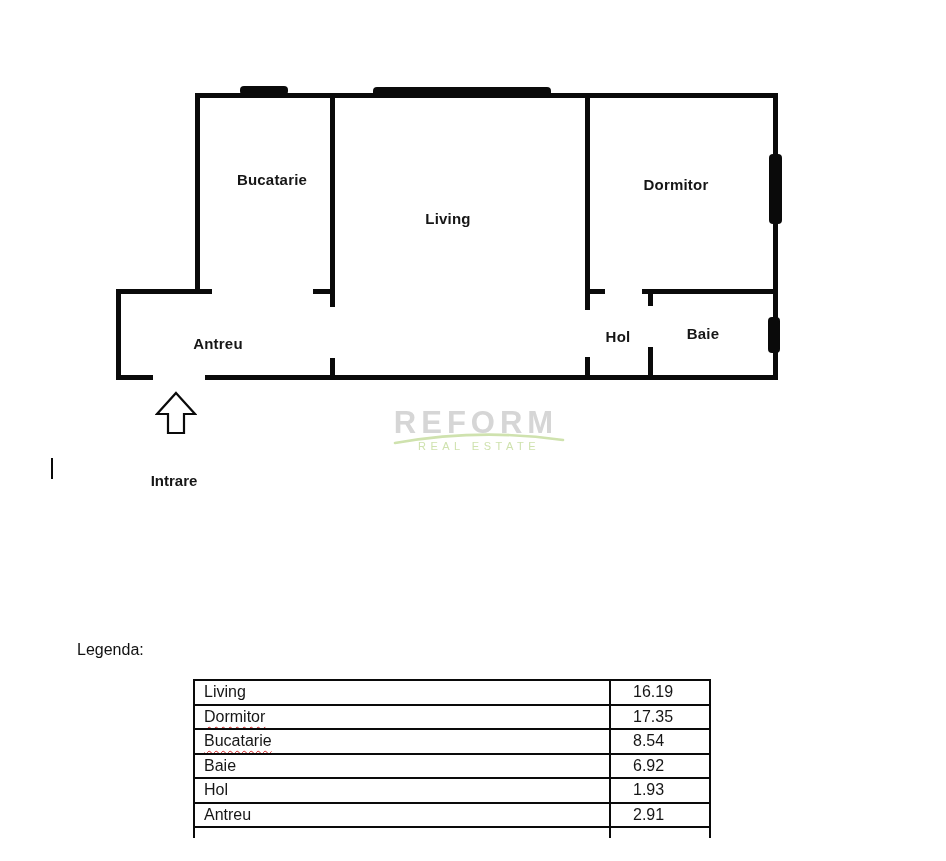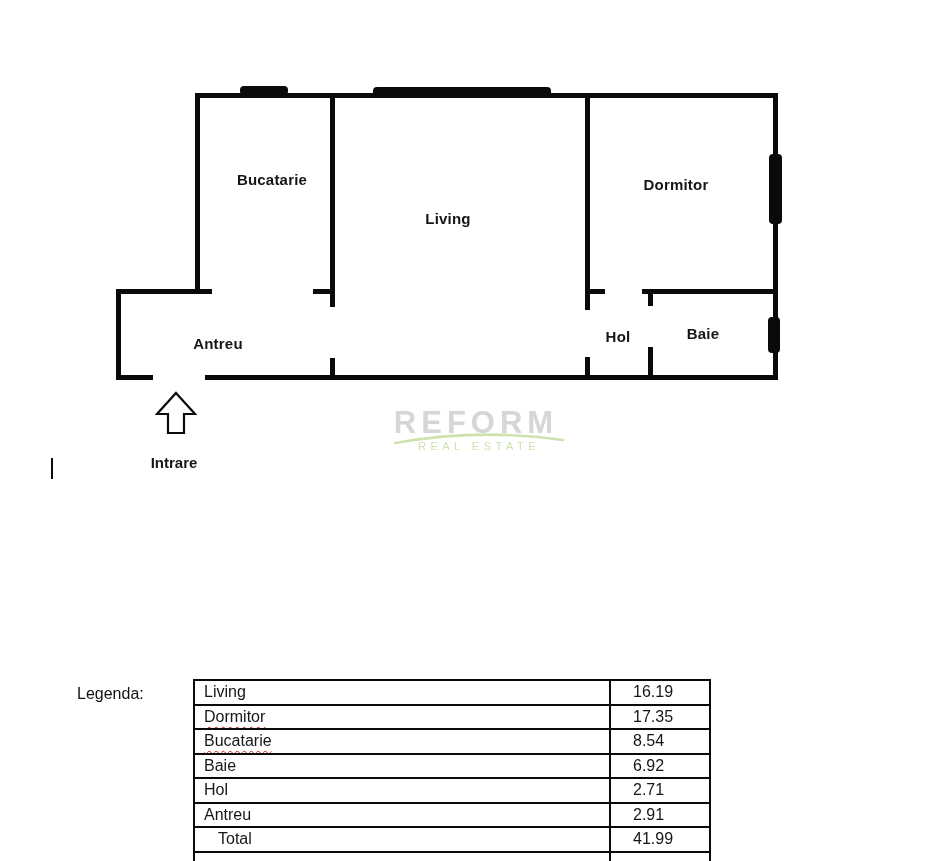--- a/index.html
+++ b/index.html
@@ -27,21 +27,21 @@
   .wm-brand{
     position:absolute;left:476px;top:405px;transform:translateX(-50%);
     font-size:31px;font-weight:700;letter-spacing:5px;white-space:nowrap;
   }
   .wm-arc{position:absolute;left:393px;top:430px;}
   .wm-tagline{
     position:absolute;left:479px;top:440px;transform:translateX(-50%);
     font-size:11px;letter-spacing:4.5px;white-space:nowrap;font-weight:400;
   }
   
-  .legend-title{position:absolute;left:77px;top:641px;font-size:16px;color:#111;margin-top:44px;}
+  .legend-title{position:absolute;left:77px;top:641px;font-size:16px;color:#111;}
   .legend-table{
     position:absolute;left:193px;top:679px;width:518px;
     border:2px solid #0a0a0a;border-bottom:none;
     box-sizing:border-box;font-size:16px;
   }
   .trow{display:flex;height:24.5px;box-sizing:border-box;border-bottom:2px solid #0a0a0a;}
   .trow.partial{height:10px;border-bottom:none;}
   .cell{box-sizing:border-box;display:flex;align-items:center;overflow:hidden;}
   .cell.label{width:416px;border-right:2px solid #0a0a0a;padding-left:9px;}
   .cell.value{flex:1;padding-left:22px;}
@@ -84,21 +84,21 @@
   <div class="room-label" style="left:272px;top:179px;">Bucatarie</div>
   <div class="room-label" style="left:448px;top:218px;">Living</div>
   <div class="room-label" style="left:676px;top:184px;">Dormitor</div>
   <div class="room-label" style="left:218px;top:343px;">Antreu</div>
   <div class="room-label" style="left:618px;top:336px;">Hol</div>
   <div class="room-label" style="left:703px;top:333px;">Baie</div>
 
   <svg class="arrow-svg" width="42" height="44" viewBox="0 0 42 44">
     <polygon points="21,2 40,23 29,23 29,42 13,42 13,23 2,23" fill="#ffffff" stroke="#0a0a0a" stroke-width="2.2" stroke-linejoin="miter"></polygon>
   </svg>
-  <div class="entrance-label" style="left:174px;top:462px;">Intrare</div>
+  <div class="entrance-label" style="left:174px;top:480px;">Intrare</div>
 
   <div class="stray-mark"></div>
 </div>
 
 <div class="wm-brand" style="color: rgb(214, 214, 214);">REFORM</div>
 <svg class="wm-arc" width="172" height="17" viewBox="0 0 172 17">
   <path d="M 2,13 Q 88,-2 170,10" fill="none" stroke="#cfe2ae" stroke-width="2.6" stroke-linecap="round"></path>
 </svg>
 <div class="wm-tagline" style="color: rgb(207, 226, 174);">REAL ESTATE</div>
 
@@ -126,31 +126,25 @@
   <div class="trow">
     <div class="cell label">
         <span>Baie</span>
       </div>
     <div class="cell value">6.92</div>
   </div>
   <div class="trow">
     <div class="cell label">
         <span>Hol</span>
       </div>
-    <div class="cell value">2.71</div>
+    <div class="cell value">1.93</div>
   </div>
   <div class="trow">
     <div class="cell label">
         <span>Antreu</span>
       </div>
     <div class="cell value">2.91</div>
-  </div>
-  <div class="trow total-row">
-    <div class="cell label">
-        <span>Total</span>
-      </div>
-    <div class="cell value">41.99</div>
   </div>
   <div class="trow partial">
     <div class="cell label"></div>
     <div class="cell value"></div>
   </div>
 </div>
 
 </body></html>

